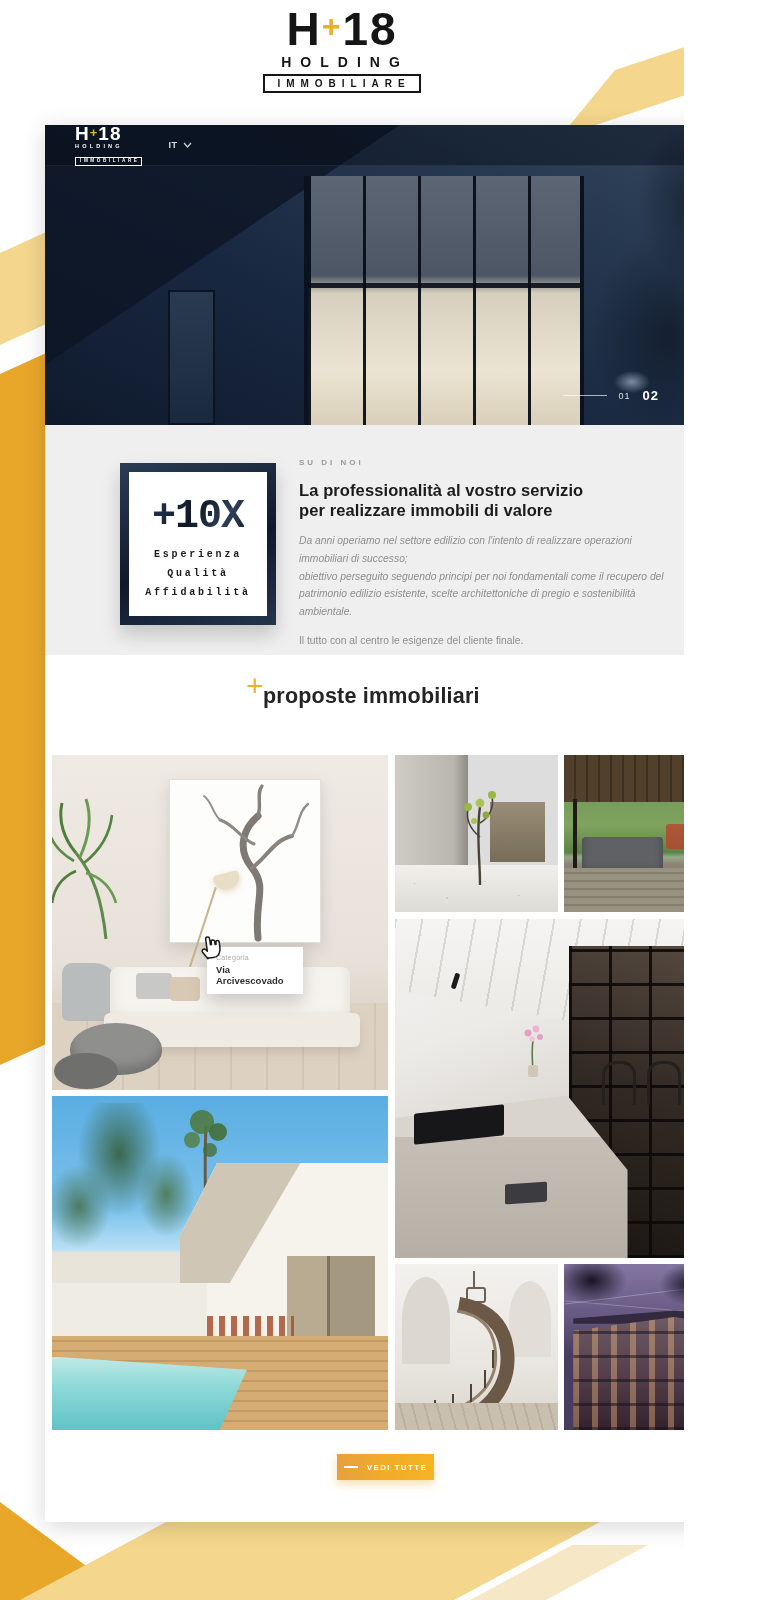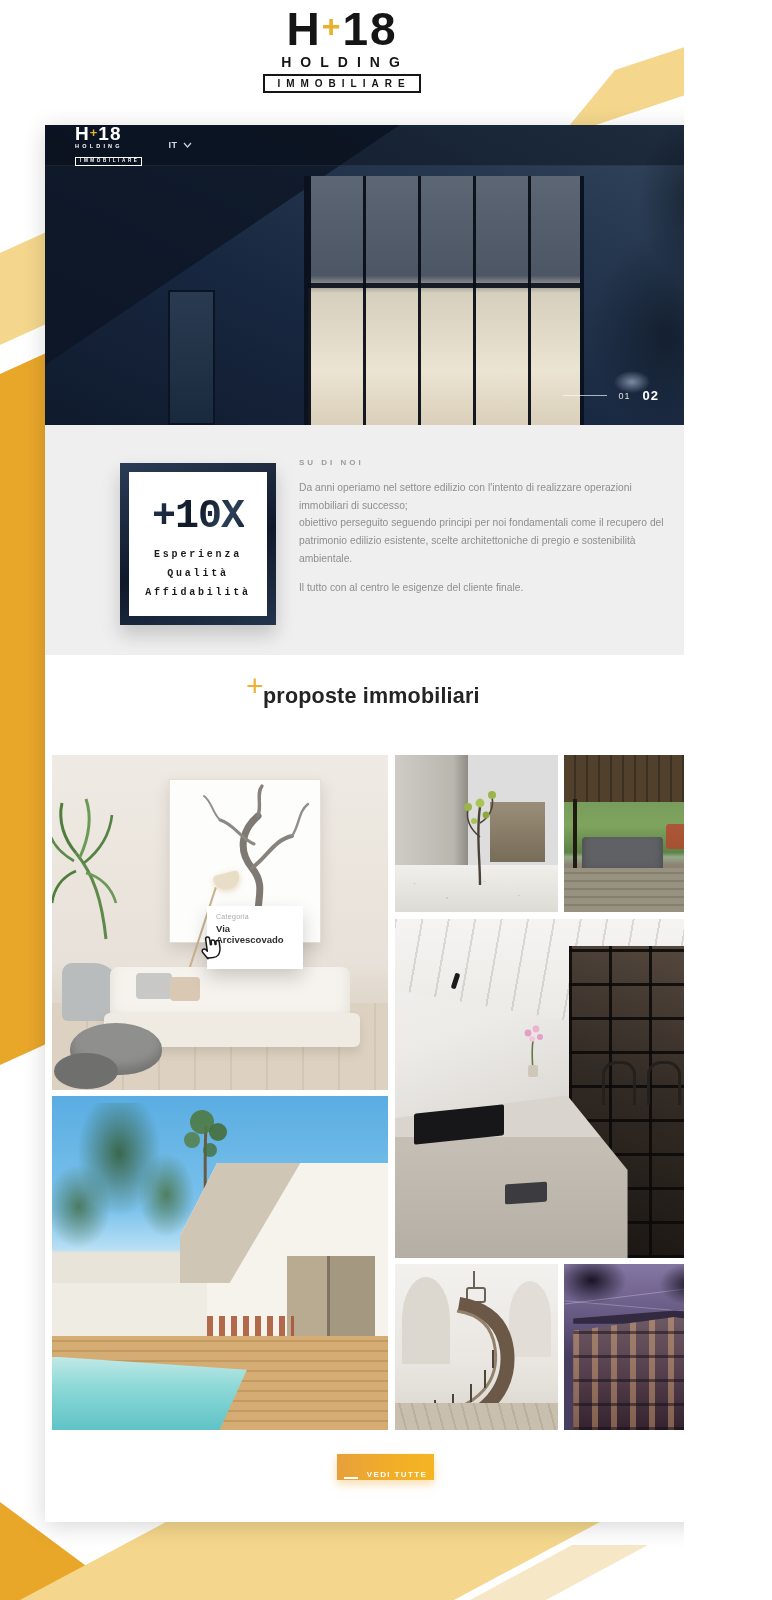--- a/index.html
+++ b/index.html
@@ -71,21 +71,21 @@
   .badge-inner{width:100%;height:100%;background:#fff;display:flex;flex-direction:column;
         align-items:center;justify-content:center;padding-top:6px;}
   .badge-big{font-size:40px;font-weight:800;letter-spacing:-1px;color:#1b2940;line-height:1;
         background:linear-gradient(120deg,#24364e 0%,#0e1828 45%,#2d4059 75%,#16243a 100%);
         -webkit-background-clip:text;background-clip:text;-webkit-text-fill-color:transparent;}
   .badge-lines{margin-top:12px;display:flex;flex-direction:column;gap:8px;align-items:center;}
   .badge-line{font-size:10px;font-weight:700;letter-spacing:2.8px;color:#1c1c1c;}
   .about-text{position:absolute;left:254px;top:33px;width:382px;}
   .about-label{font-size:8px;font-weight:700;letter-spacing:3px;color:#9b9b9b;}
   .about-heading{margin-top:13px;font-size:16.5px;font-weight:800;color:#1b1b1b;line-height:1.22;letter-spacing:.1px;}
-  .about-body{margin-top:12px;font-size:10.3px;color:#8e8e8e;line-height:1.72;}
+  .about-body{margin-top:12px;font-size:10.3px;color:#8e8e8e;line-height:1.72;font-style:italic;}
   .about-body p{margin:0;}
   .about-closing{margin-top:14px;font-size:10.3px;color:#8e8e8e;}
 
   
   .props-heading{position:absolute;left:218px;top:558px;}
   .props-plus{position:absolute;left:-17px;top:-12px;color:#EDB233;font-size:30px;font-weight:300;line-height:1;}
   .props-h1,.props-h2{font-size:21.5px;font-weight:800;color:#242424;line-height:1.28;letter-spacing:.2px;}
 
   .tile{position:absolute;overflow:hidden;cursor:pointer;background:#ddd;}
 
@@ -213,29 +213,29 @@
         background:#2a2135;clip-path:polygon(0 60%,70% 0,100% 26%,100% 100%,0 100%);opacity:.85;}
   .pz-tree{position:absolute;left:-10%;top:-6%;width:70%;height:40%;
         background:radial-gradient(50px 34px at 40% 40%,rgba(14,10,24,.9),rgba(14,10,24,0) 70%);}
   .pz-tree2{position:absolute;right:-12%;top:-4%;width:60%;height:36%;
         background:radial-gradient(44px 30px at 50% 45%,rgba(14,10,24,.85),rgba(14,10,24,0) 70%);}
   .pz-wire{position:absolute;left:0;top:18%;width:100%;height:1px;background:rgba(220,220,240,.35);transform:rotate(-7deg);}
   .pz-wire2{position:absolute;left:0;top:26%;width:100%;height:1px;background:rgba(220,220,240,.3);transform:rotate(5deg);}
 
   
   .cursor{position:absolute;left:151px;top:806px;width:30px;height:32px;z-index:6;transform:rotate(-8deg);}
-  .tooltip{position:absolute;left:162px;top:781px;width:96px;min-height:40px;z-index:5;background:#fff;
-        box-shadow:0 8px 18px rgba(0,0,0,.18);padding:7px 9px 24px;}
+  .tooltip{position:absolute;left:162px;top:822px;width:96px;min-height:40px;z-index:5;background:#fff;
+        box-shadow:0 8px 18px rgba(0,0,0,.18);padding:7px 9px 8px;}
   .tooltip .tt-label{font-size:7px;color:#a9a9a9;letter-spacing:.3px;}
   .tooltip .tt-value{margin-top:3px;font-size:9.5px;font-weight:700;color:#2e2e2e;}
 
   
   .btn-vedi{position:absolute;left:292px;top:1329px;width:97px;height:26px;border:none;cursor:pointer;
         background:linear-gradient(90deg,#E8A03C 0%,#F2AE27 60%,#F4B524 100%);
-        display:flex;align-items:flex-end;justify-content:center;gap:9px;box-shadow:0 4px 10px rgba(234,167,43,.4);}
+        display:flex;align-items:center;justify-content:center;gap:9px;box-shadow:0 4px 10px rgba(234,167,43,.4);}
   .btn-dash{width:14px;height:2px;background:#fff;}
   .btn-label{color:#fff;font-size:8px;font-weight:700;letter-spacing:1.4px;}
 </style>
 </head>
 <body>
 
 <div class="page">
 
   <svg class="decor" width="772" height="1600" viewBox="0 0 772 1600">
     <polygon points="615,70 772,18 772,66 560,137" fill="#F4D78C"></polygon>
@@ -293,20 +293,24 @@
           <div class="badge-big">+10X</div>
           <div class="badge-lines">
             <div class="badge-line">Esperienza</div>
             <div class="badge-line">Qualità</div>
             <div class="badge-line">Affidabilità</div>
           </div>
         </div>
       </div>
       <div class="about-text">
         <div class="about-label">SU DI NOI</div>
+        <div class="about-heading">
+          <div>La professionalità al vostro servizio</div>
+          <div>per realizzare immobili di valore</div>
+        </div>
         <div class="about-body">
           <p>Da anni operiamo nel settore edilizio con l'intento di realizzare operazioni immobiliari di successo;</p>
           <p>obiettivo perseguito seguendo principi per noi fondamentali come il recupero del patrimonio edilizio esistente, scelte architettoniche di pregio e sostenibilità ambientale.</p>
         </div>
         <div class="about-closing">Il tutto con al centro le esigenze del cliente finale.</div>
       </div>
     </div>
 
     <div class="props-heading">
       <div class="props-plus">+</div>

